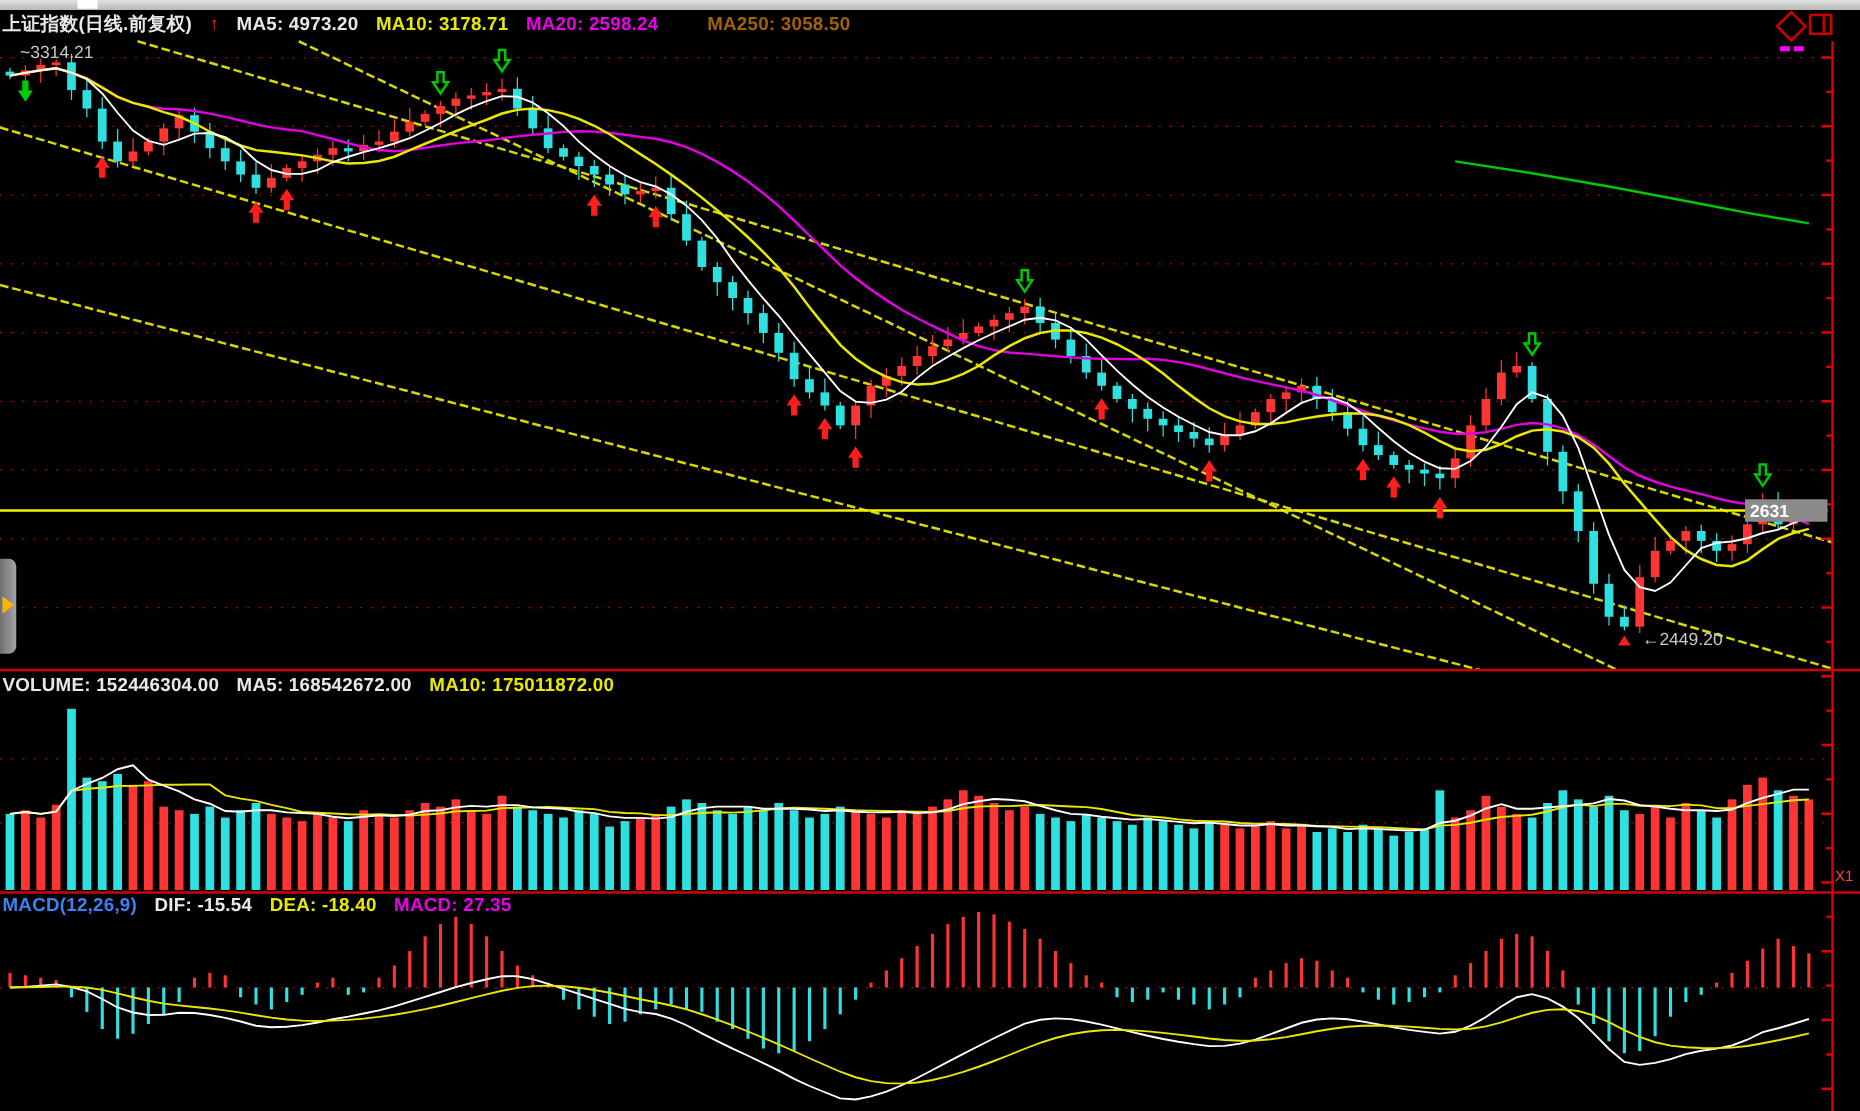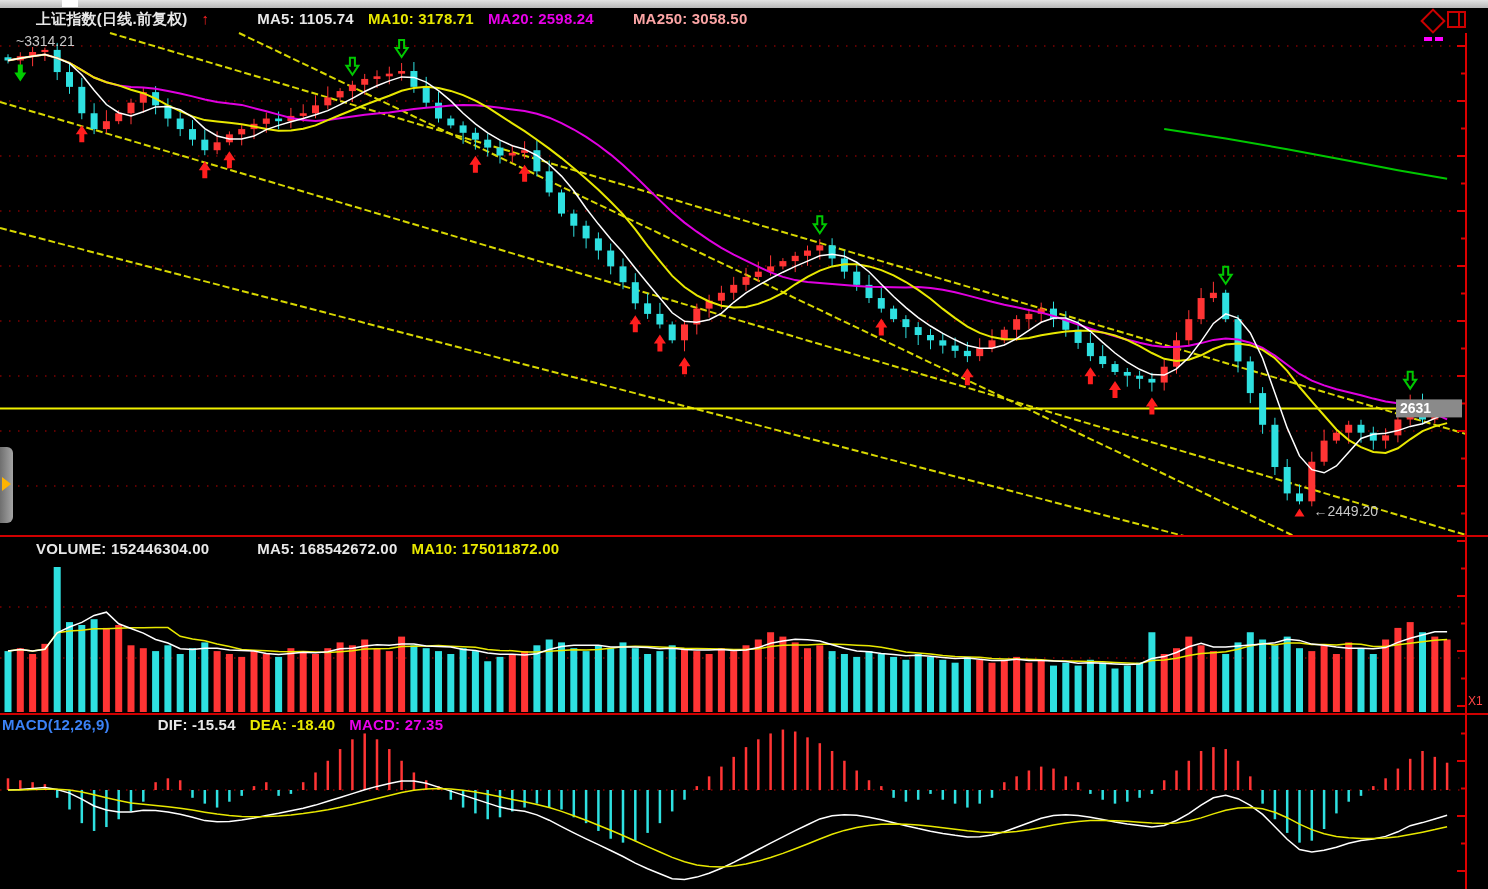--- a/index.html
+++ b/index.html
@@ -7,24 +7,24 @@
           font-family:"Liberation Sans", sans-serif;}
   .topbar{position:absolute;left:0;top:0;width:1488px;height:8px;
           background:linear-gradient(#e2e2e2,#b8b8b8);}
   .topbar .tab{position:absolute;left:62px;top:0;width:16px;height:7px;background:#fdfdfd;}
   .hdr{position:absolute;left:2px;white-space:nowrap;font-size:15px;font-weight:bold;
        letter-spacing:0.2px;}
   .hdr span{margin-right:14px;}
   .main-hdr{top:10px;}
   .vol-hdr{top:540px;text-align:right;}
   .macd-hdr{top:716px;}
-  .t-white{color:#e8e8e8;margin-left:34px;}
+  .t-white{color:#e8e8e8;}
   .t-yellow{color:#e8e800;}
   .t-magenta{color:#e800e8;}
-  .t-green{color:#fca5a5;padding-left:25px;}
+  .t-green{color:#a16207;padding-left:25px;}
   .t-gray{color:#3b82f6;}
   .arrow-up-red{color:#ff2222;margin-right:6px;font-weight:bold;}
   .icon-diamond{position:absolute;left:1424px;top:12px;width:14px;height:14px;
       border:2px solid #cc0000;transform:rotate(45deg);background:transparent;cursor:pointer;}
   .icon-window{position:absolute;left:1447px;top:11px;width:15px;height:13px;
       border:2px solid #cc0000;cursor:pointer;}
   .icon-window:before{content:"";position:absolute;left:9px;top:0;width:2px;height:13px;background:#cc0000;}
   .mag-dash{position:absolute;top:37px;width:8px;height:4px;background:#ff00ff;}
   .scroll-handle{position:absolute;left:0;top:447px;width:13px;height:76px;
       background:linear-gradient(90deg,#6f6f6f,#a5a5a5);border-radius:0 6px 6px 0;cursor:pointer;}
@@ -610,21 +610,21 @@
         <text x="16" y="46" fill="#c8c8c8" font-size="14" font-family="Liberation Sans, sans-serif" font-weight="normal">~3314.21</text>
         <polygon points="1294.5,516.3984 1304.5,516.3984 1299.5,508.3984000000001" fill="#ff1e1e"></polygon>
         <text x="1313.5" y="516.3984" fill="#c8c8c8" font-size="14" font-family="Liberation Sans, sans-serif" font-weight="normal">←2449.20</text>
         <rect x="1396" y="399.408" width="66" height="18" fill="#8a8a8a"></rect>
         <text x="1400" y="413.408" fill="#ffffff" font-size="14" font-family="Liberation Sans, sans-serif" font-weight="bold">2631</text>
         <text x="1468" y="705" fill="#ff4444" font-size="12" font-family="Liberation Sans, sans-serif" font-weight="normal">X1</text>
       </g>
     </svg>
 
   <div class="hdr main-hdr">
-    <span class="t-white">上证指数(日线.前复权)</span><span class="arrow-up-red">↑</span><span class="t-white">MA5: 1105.74</span><span class="t-yellow">MA10: 3178.71</span><span class="t-magenta">MA20: 2598.24</span><span class="t-green">MA250: 3058.50</span>
+    <span class="t-white">上证指数(日线.前复权)</span><span class="arrow-up-red">↑</span><span class="t-white">MA5: 4973.20</span><span class="t-yellow">MA10: 3178.71</span><span class="t-magenta">MA20: 2598.24</span><span class="t-green">MA250: 3058.50</span>
   </div>
 
   <div class="hdr vol-hdr">
     <span class="t-white">VOLUME: 152446304.00</span><span class="t-white">MA5: 168542672.00</span><span class="t-yellow">MA10: 175011872.00</span>
   </div>
 
   <div class="hdr macd-hdr">
     <span class="t-gray">MACD(12,26,9)</span><span class="t-white">DIF: -15.54</span><span class="t-yellow">DEA: -18.40</span><span class="t-magenta">MACD: 27.35</span>
   </div>
 

